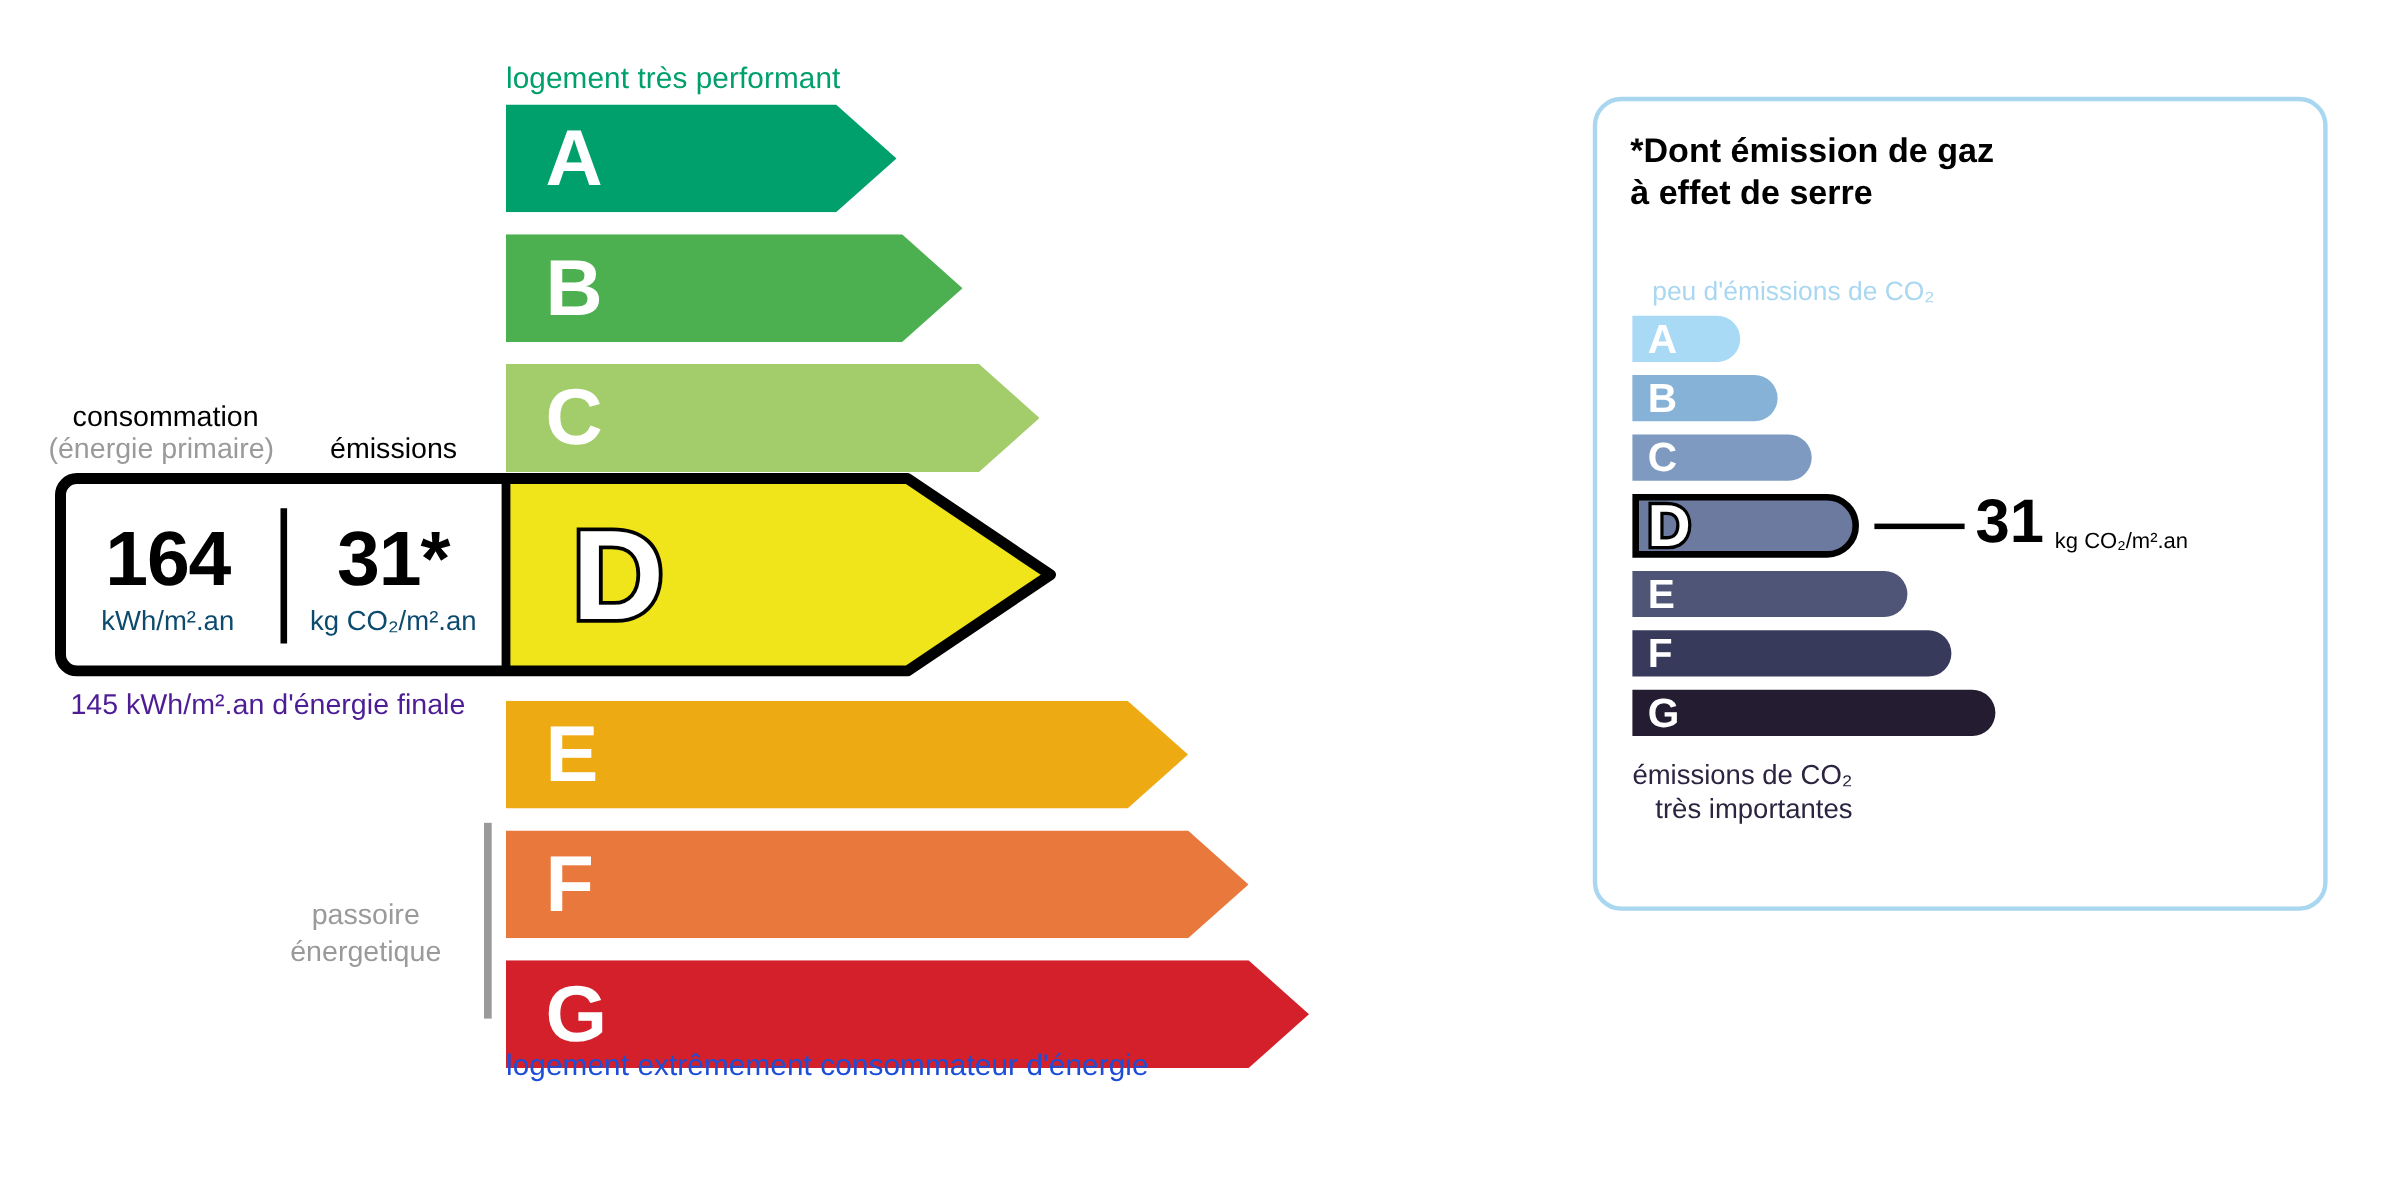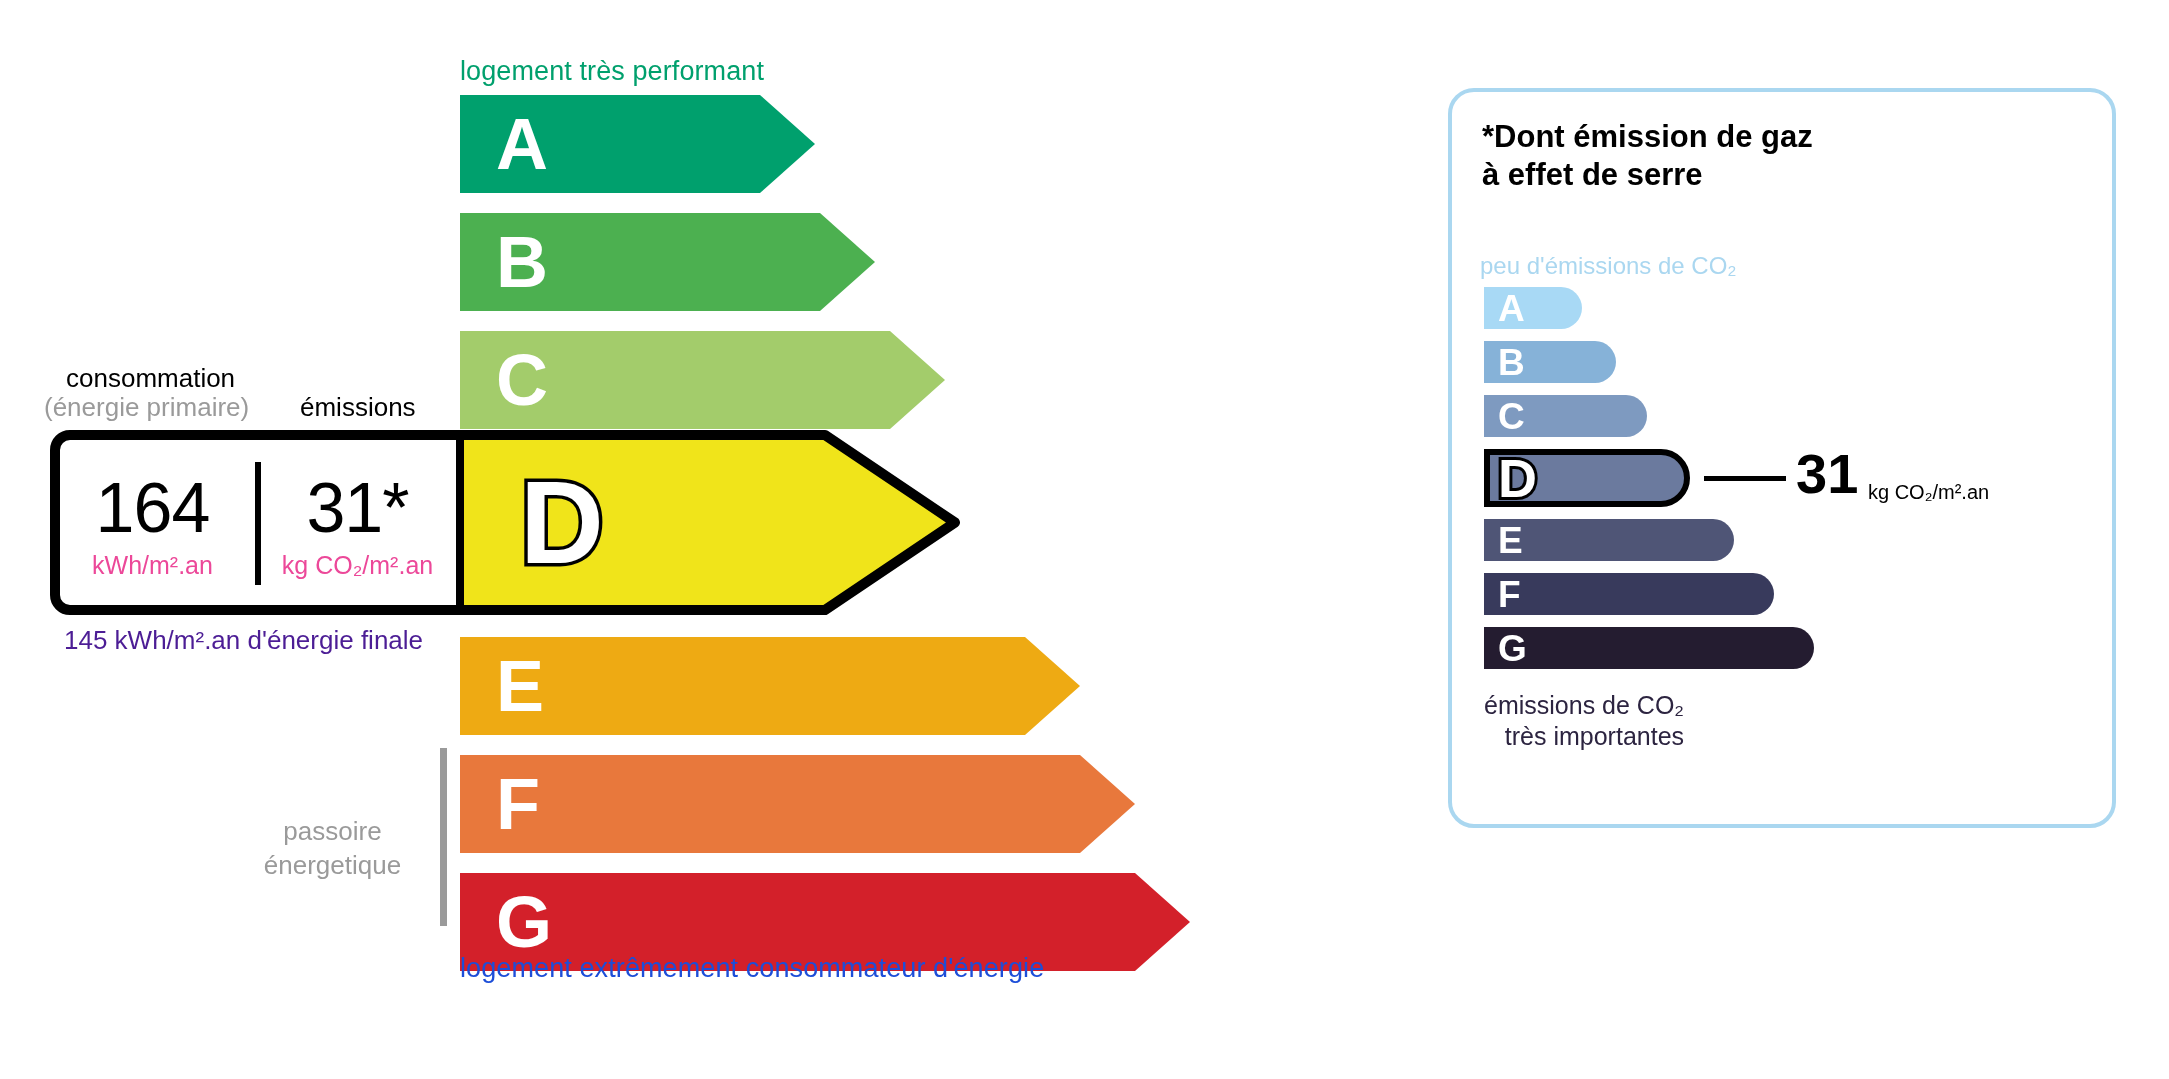--- a/index.html
+++ b/index.html
@@ -94,28 +94,28 @@
   .value-cell {
     flex: 1;
     display: flex;
     flex-direction: column;
     align-items: center;
     justify-content: center;
     padding-top: 6px;
   }
   .value-number {
     font-size: 70px;
-    font-weight: normal;
+    font-weight: bold;
     color: #000;
     line-height: 1;
     letter-spacing: -1px;
   }
   .value-unit {
     font-size: 25px;
-    color: #ec4899;
+    color: #0c4a6e;
     margin-top: 10px;
     line-height: 1;
     white-space: nowrap;
   }
   #d-letter {
     position: absolute;
     left: 470px;
     top: 50%;
     transform: translateY(-50%);
     font-size: 116px;
@@ -197,21 +197,21 @@
     left: 30px;
     top: 26px;
     font-size: 31px;
     font-weight: bold;
     color: #000;
     line-height: 1.22;
     white-space: pre-line;
   }
   #co2-top-caption {
     position: absolute;
-    left: 28px;
+    left: 50px;
     top: 160px;
     font-size: 24px;
     color: #aad7f0;
     white-space: nowrap;
   }
   #co2-bottom-caption {
     position: absolute;
     left: 32px;
     top: 598px;
     font-size: 25px;

